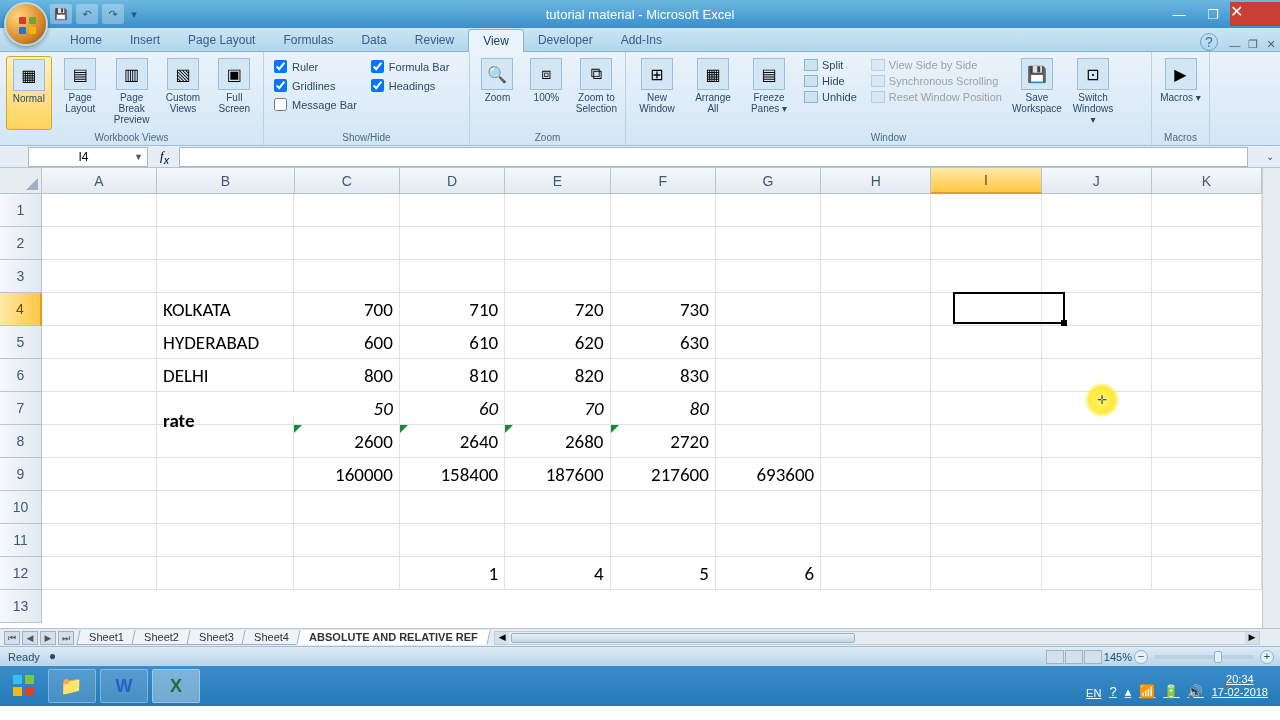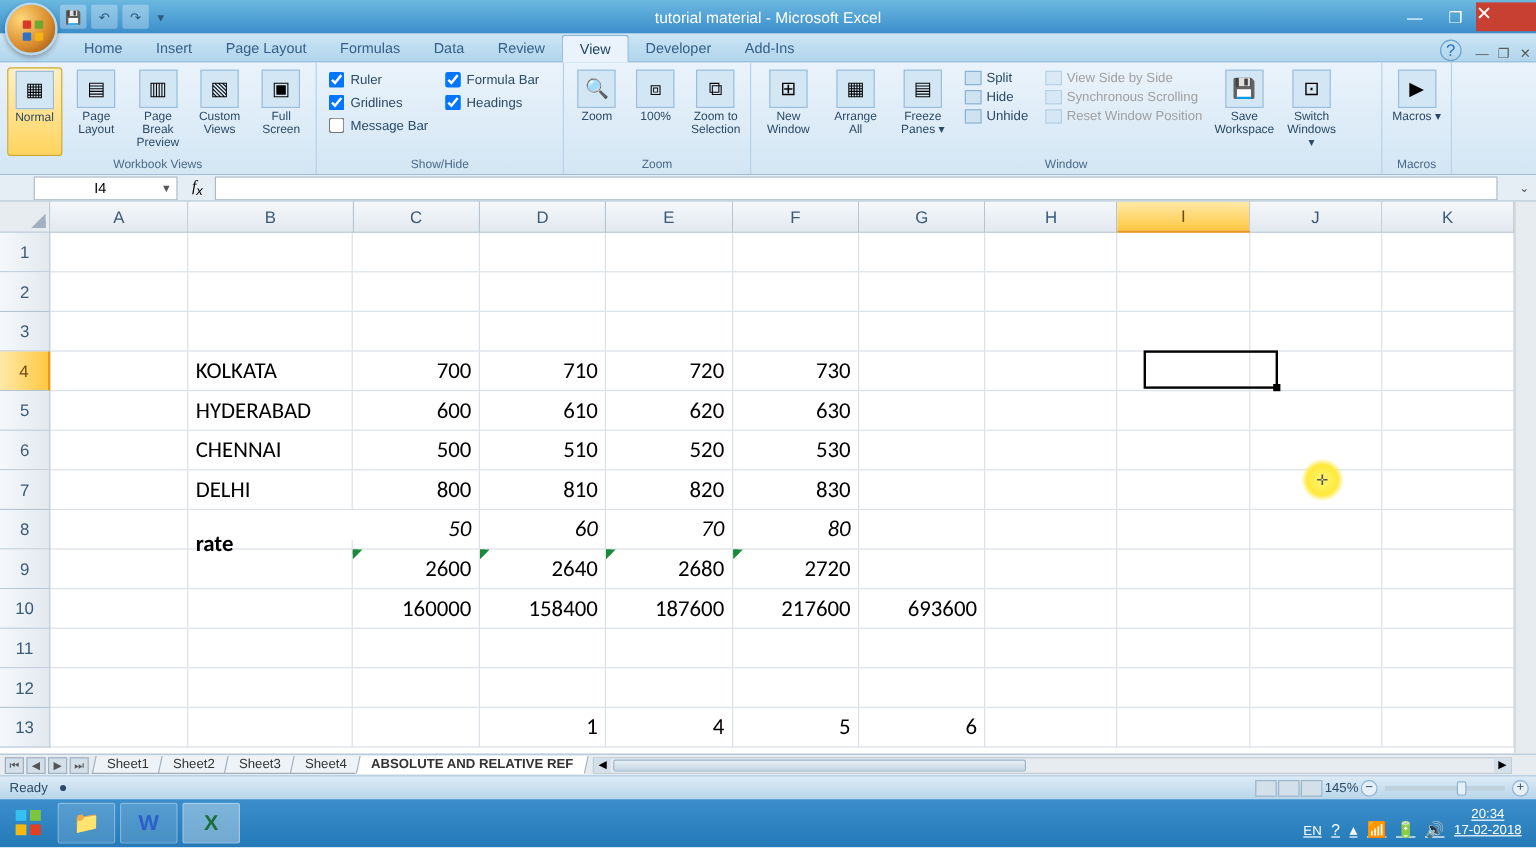--- a/index.html
+++ b/index.html
@@ -401,33 +401,20 @@
         <div class="cell num" style="width: 108px;">620</div>
         <div class="cell num" style="width: 108px;">630</div>
         <div class="cell" style="width: 108px;"></div>
         <div class="cell" style="width: 113px;"></div>
         <div class="cell" style="width: 113px;"></div>
         <div class="cell" style="width: 113px;"></div>
         <div class="cell" style="width: 113px;"></div>
       </div>
       <div class="cellrow">
         <div class="cell" style="width: 118px;"></div>
-        <div class="cell txt" style="width: 141px;">CHENNAI</div>
-        <div class="cell num" style="width: 108px;">500</div>
-        <div class="cell num" style="width: 108px;">510</div>
-        <div class="cell num" style="width: 108px;">520</div>
-        <div class="cell num" style="width: 108px;">530</div>
-        <div class="cell" style="width: 108px;"></div>
-        <div class="cell" style="width: 113px;"></div>
-        <div class="cell" style="width: 113px;"></div>
-        <div class="cell" style="width: 113px;"></div>
-        <div class="cell" style="width: 113px;"></div>
-      </div>
-      <div class="cellrow">
-        <div class="cell" style="width: 118px;"></div>
         <div class="cell txt" style="width: 141px;">DELHI</div>
         <div class="cell num" style="width: 108px;">800</div>
         <div class="cell num" style="width: 108px;">810</div>
         <div class="cell num" style="width: 108px;">820</div>
         <div class="cell num" style="width: 108px;">830</div>
         <div class="cell" style="width: 108px;"></div>
         <div class="cell" style="width: 113px;"></div>
         <div class="cell" style="width: 113px;"></div>
         <div class="cell" style="width: 113px;"></div>
         <div class="cell" style="width: 113px;"></div>

